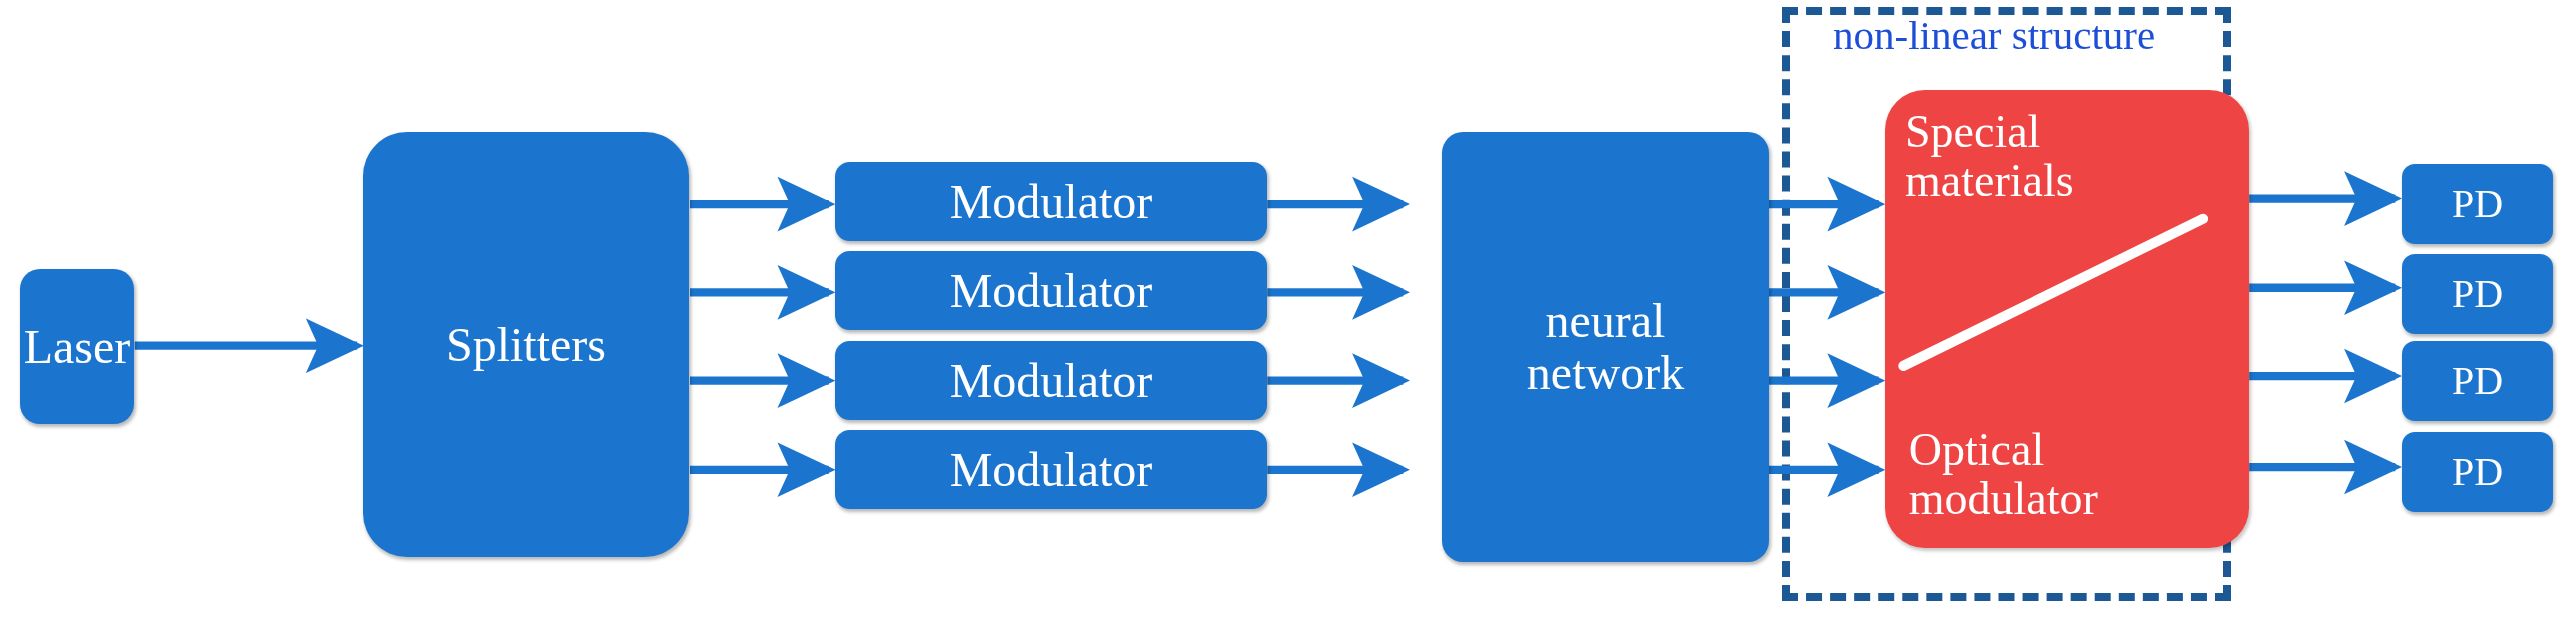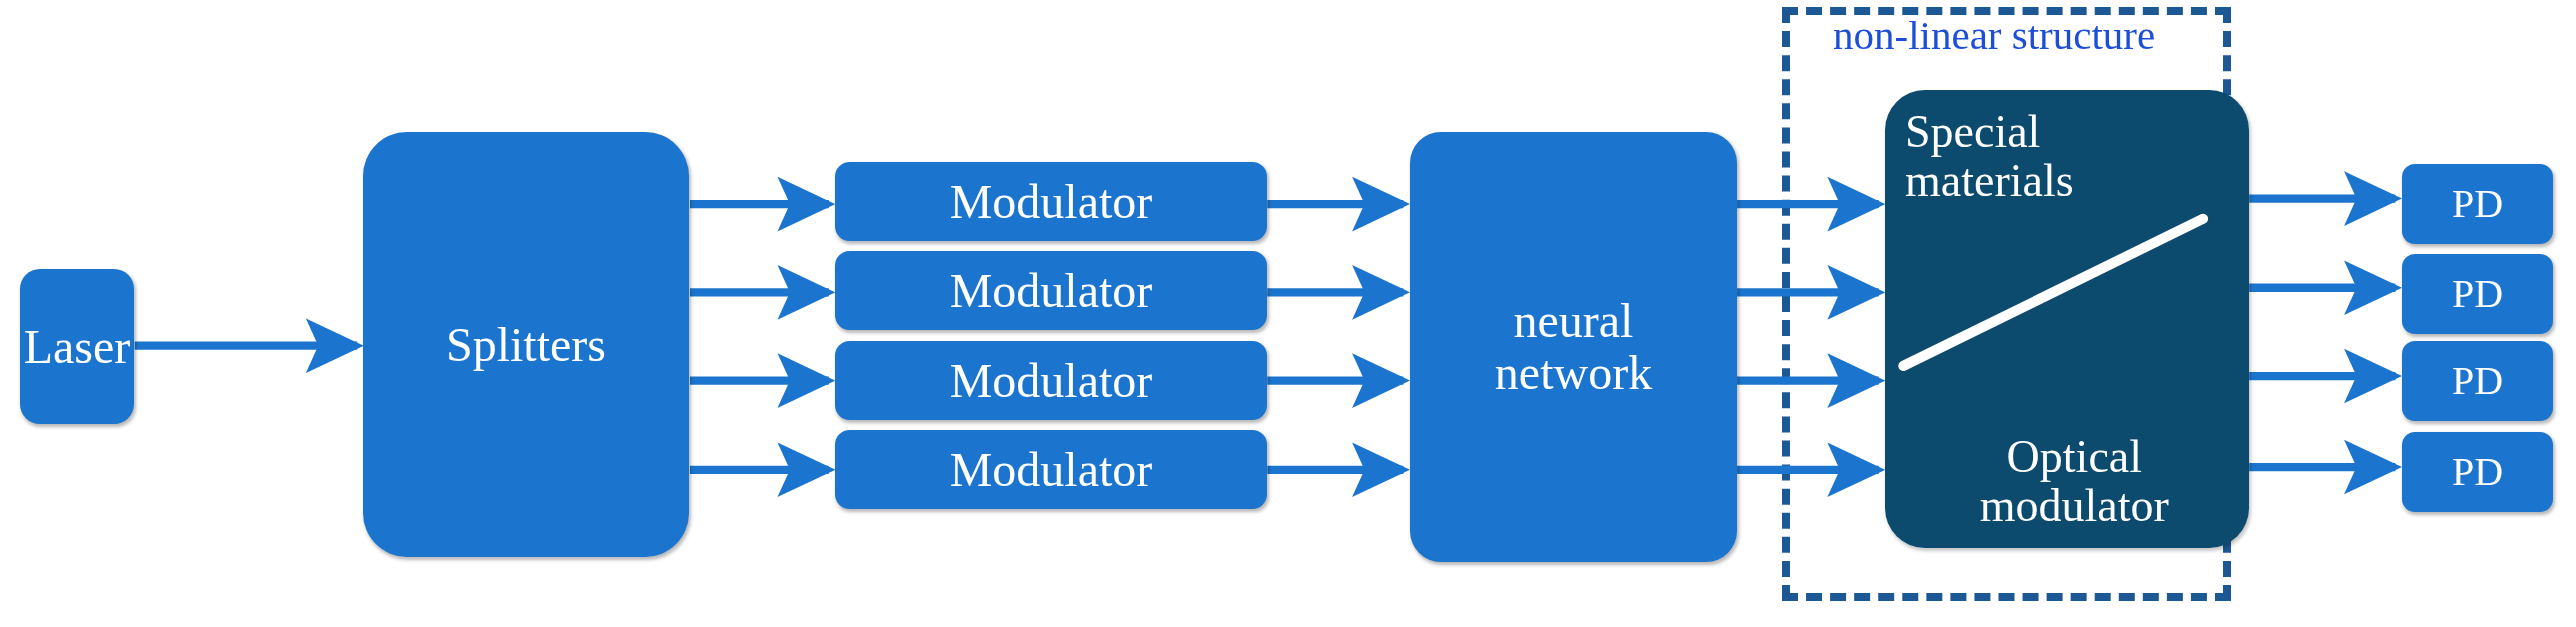--- a/index.html
+++ b/index.html
@@ -28,35 +28,35 @@
     color: #ffffff;
     line-height: 1.08;
     white-space: pre-line;
     z-index: 3;
   }
   .blue {
     background: #1b75ce;
     box-shadow: 1.8px 2.8px 3.7px rgba(0,0,0,0.28);
   }
   .orange {
-    background: #0c4a6e;
+    background: #ef4444;
     box-shadow: 1.8px 2.8px 3.7px rgba(0,0,0,0.22);
   }
 
   
   #laser      { left: 20px;   top: 269px; width: 114px; height: 155px; border-radius: 20px; font-size: 48px; }
   #splitters  { left: 363px;  top: 132px; width: 326px; height: 425px; border-radius: 44px; font-size: 48px; }
 
   .modulator  { left: 835px;  width: 432px; height: 79px; border-radius: 14.7px; font-size: 48px; }
   #mod-0 { top: 162px; }
   #mod-1 { top: 251px; }
   #mod-2 { top: 341px; }
   #mod-3 { top: 430px; }
 
-  #neural     { left: 1410px; top: 132px; width: 327px; height: 430px; border-radius: 31px; font-size: 48px; }
+  #neural     { left: 1442px; top: 132px; width: 327px; height: 430px; border-radius: 21px; font-size: 48px; }
 
   #nonlinear-box {
     position: absolute;
     left: 1782px; top: 7.4px;
     width: 449px; height: 594px;
     box-sizing: border-box;
     border: 8.3px dashed #1c5894;
     z-index: 1;
   }
   #nonlinear-label {
@@ -83,23 +83,23 @@
   #special-materials {
     position: absolute;
     left: 20px; top: 16.6px;
     width: 276px;
     text-align: left;
     line-height: 1.08;
     white-space: pre-line;
   }
   #optical-modulator {
     position: absolute;
-    right: 9.2px; bottom: 17px;
+    right: 9.2px; bottom: 24px;
     width: 331px;
-    text-align: center;
+    text-align: left;
     line-height: 1.08;
     white-space: pre-line;
   }
   #diag-line {
     position: absolute;
     left: 0; top: 0;
     width: 100%; height: 100%;
     pointer-events: none;
   }
 

